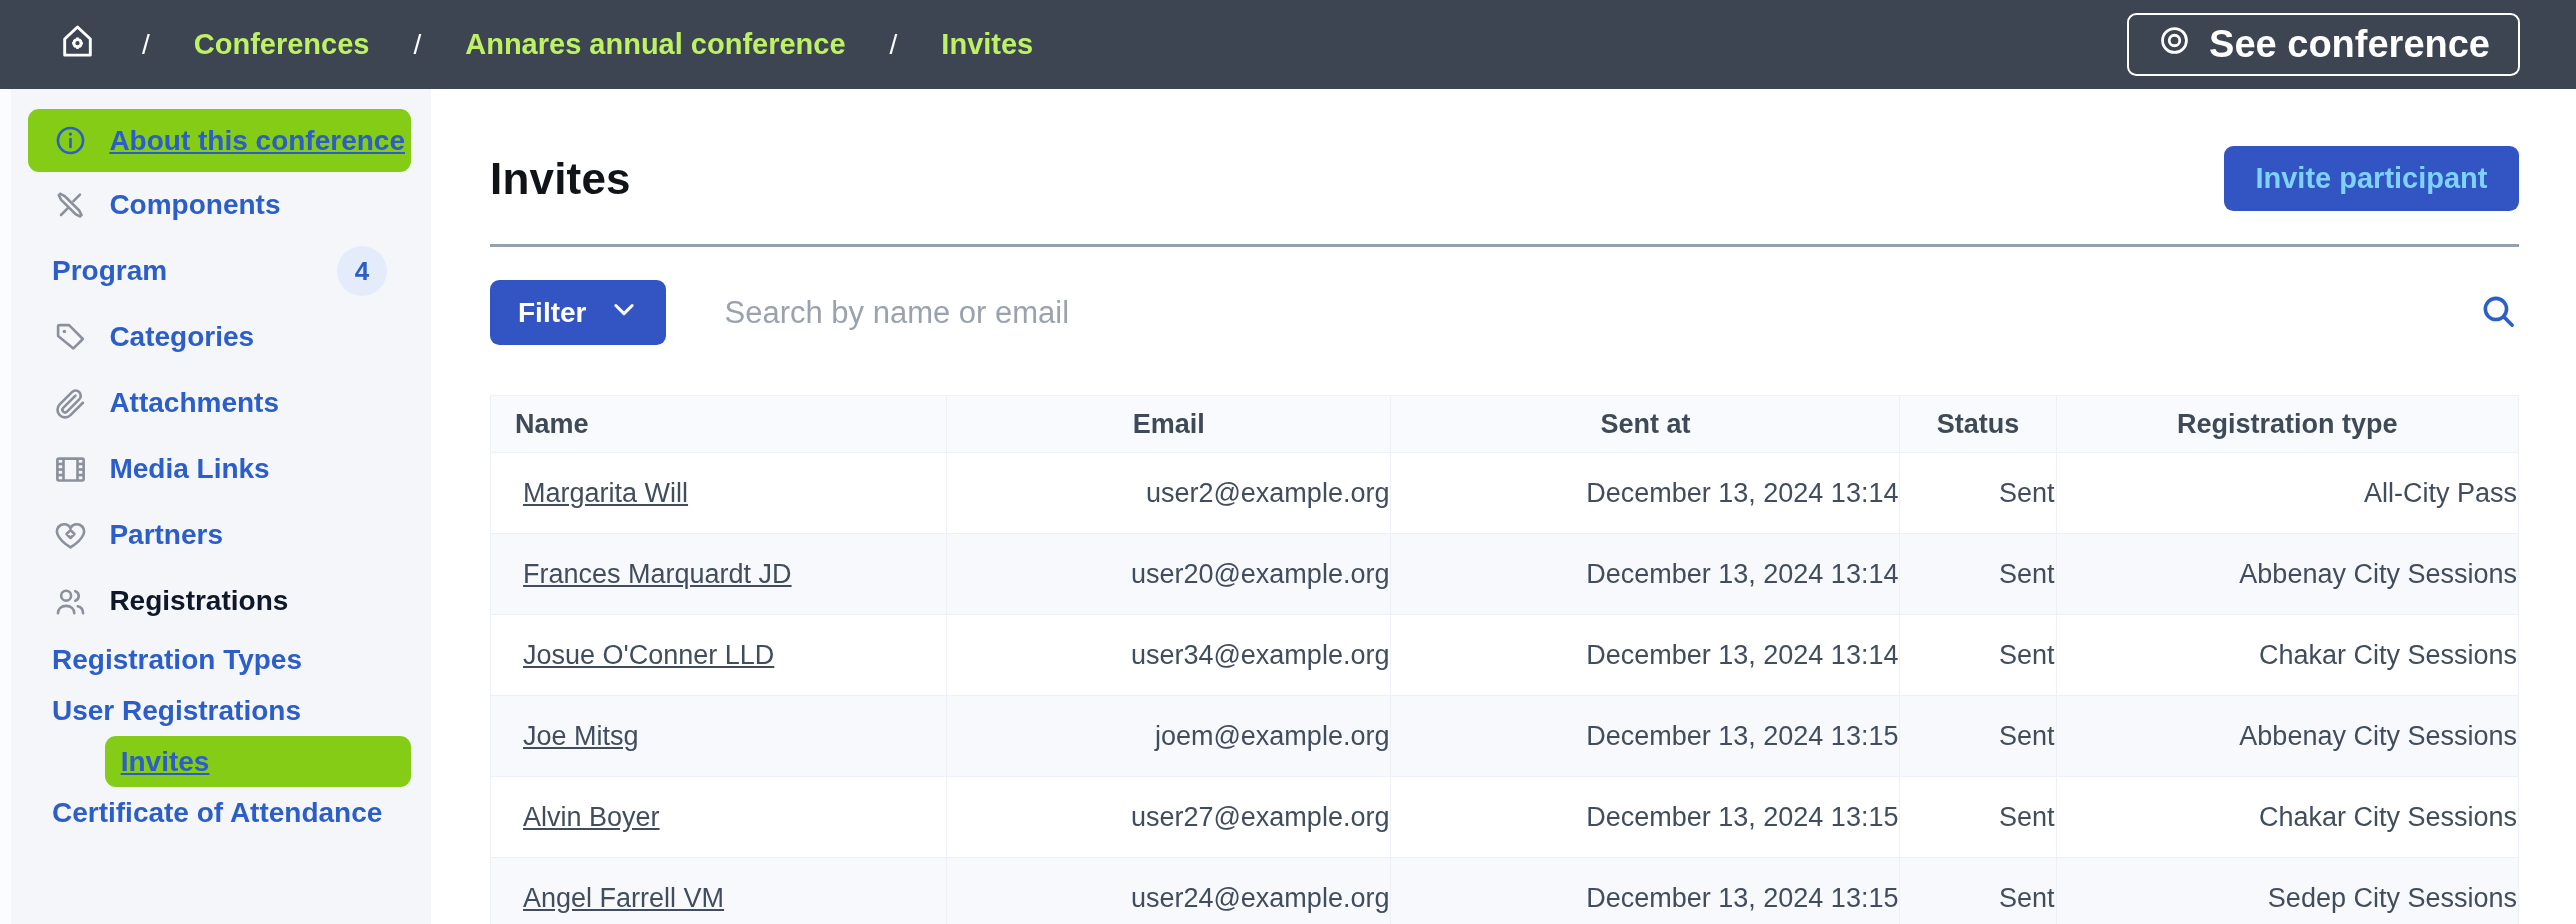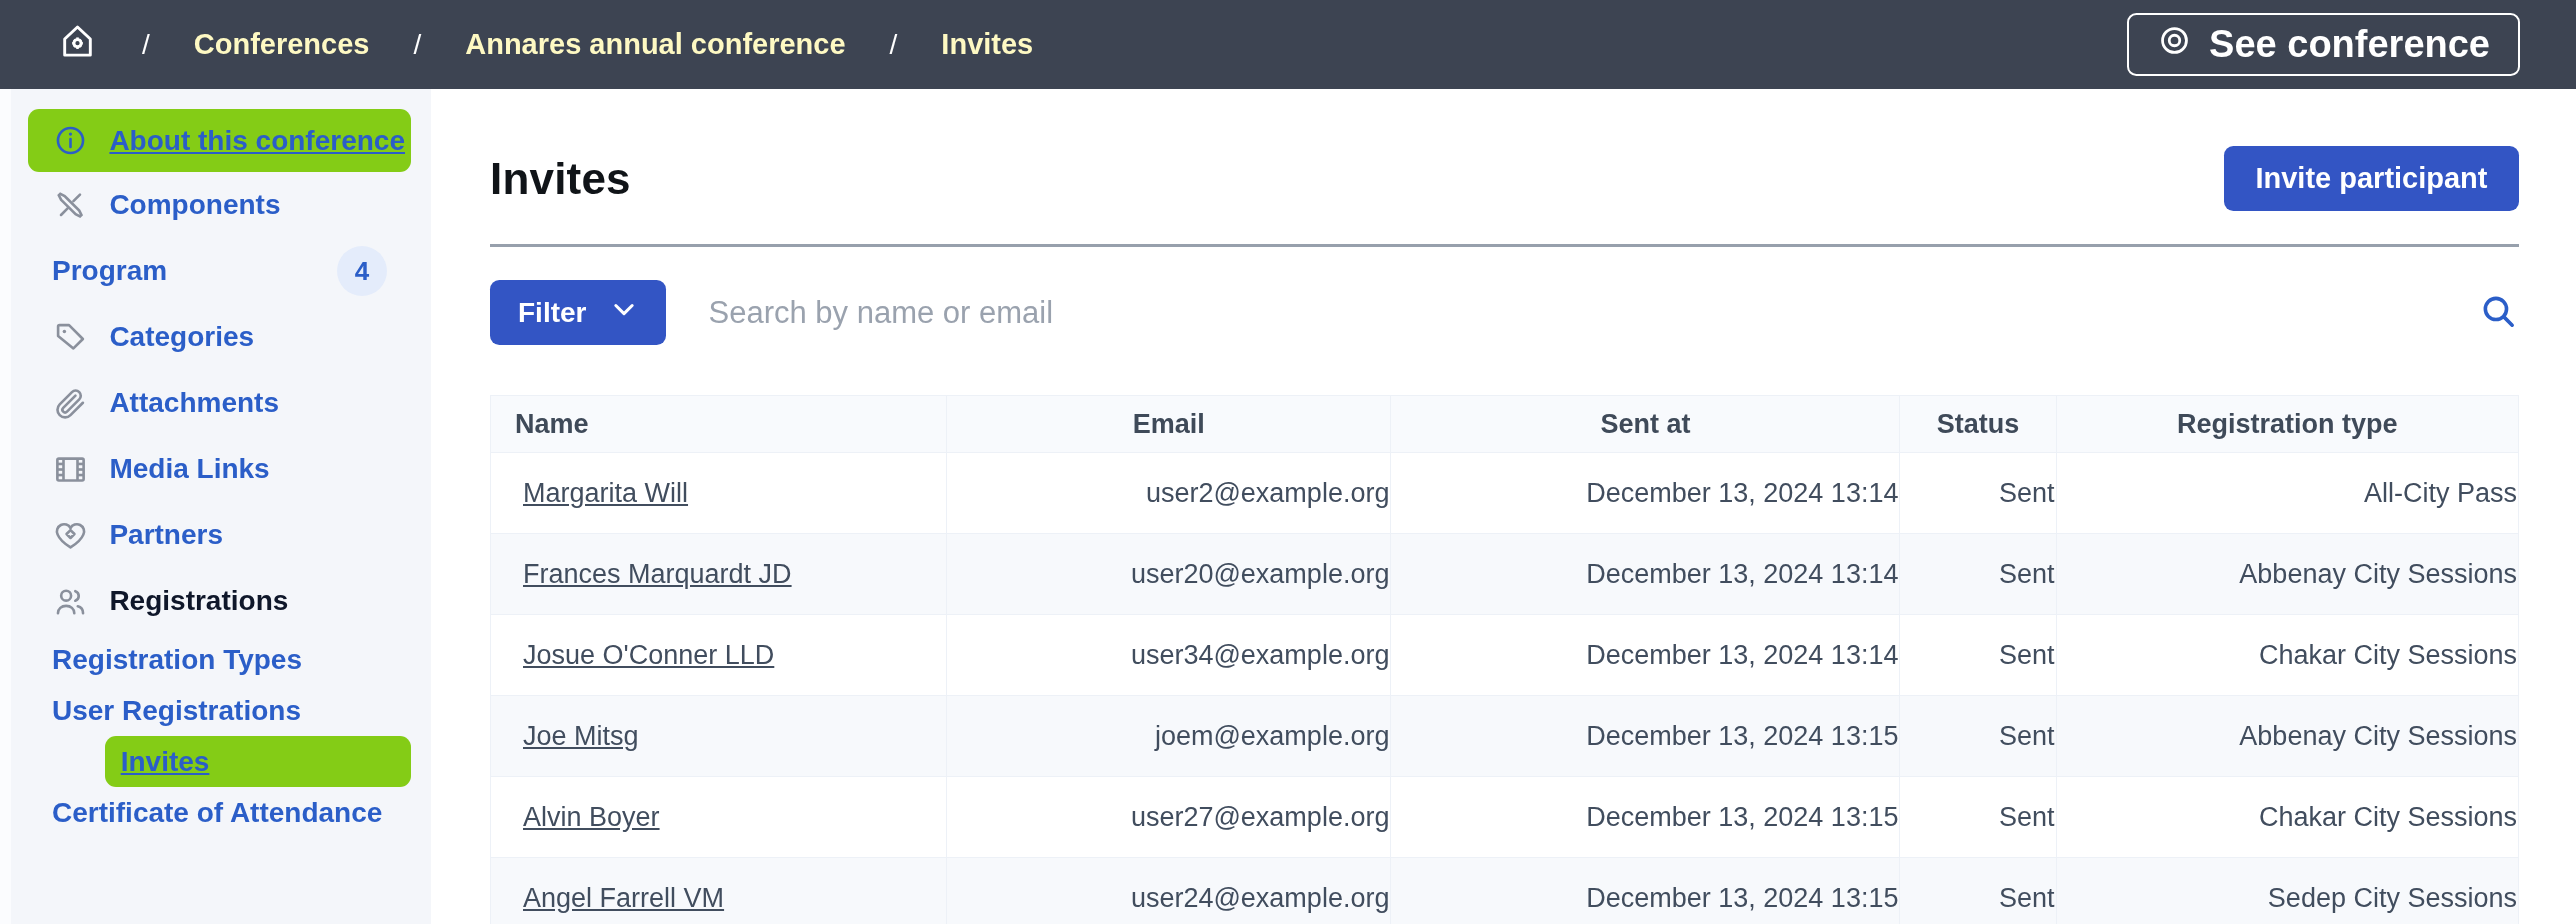--- a/index.html
+++ b/index.html
@@ -4,21 +4,21 @@
 <style>
   html,body{margin:0;padding:0;background:#fff;}
   body{width:2576px;height:924px;overflow:hidden;font-family:"Liberation Sans",sans-serif;
        -webkit-font-smoothing:antialiased;}
   .page{width:2576px;height:924px;display:flex;flex-direction:column;overflow:hidden;}
 
   
   .topbar{height:89px;flex:0 0 89px;background:var(--topbar,#3d4452);display:flex;align-items:center;
           padding:0 56px 0 57px;color:#fff;}
   .crumbs{display:flex;align-items:center;gap:44px;font-size:29px;font-weight:600;}
-  .crumb{color:#fef9c3;cursor:pointer;white-space:nowrap;}
+  .crumb{color:#bef264;cursor:pointer;white-space:nowrap;}
   .crumb-sep{color:#fff;font-weight:400;font-size:28px;}
   .home-link{display:flex;align-items:center;}
   .home-link svg{width:41px;height:41px;}
   .see-btn{margin-left:auto;display:flex;align-items:center;gap:16.7px;border:2.8px solid #fff;
            border-radius:9.3px;background:transparent;color:#fff;font-family:inherit;
            font-size:38px;font-weight:700;height:63px;padding:0 28px;cursor:pointer;}
   .see-btn svg{width:35px;height:35px;}
 
   
   .layout{flex:1;display:flex;min-height:0;}
@@ -37,30 +37,30 @@
   .side-item.sub.selected{margin:0 20.4px 0 105px;padding-left:15.7px;font-weight:700;}
   .side-item.plain{color:#0f172a;cursor:default;}
   .badge{margin-left:auto;margin-right:44px;min-width:50px;height:50px;border-radius:50%;
          background:#e4ecfb;color:var(--link,#2b5ec8);font-size:26px;font-weight:700;
          display:flex;align-items:center;justify-content:center;}
 
   
   .main{flex:1;background:#fff;padding:57px 57px 0 59px;box-sizing:border-box;min-width:0;}
   .title-row{display:flex;align-items:center;justify-content:space-between;}
   .page-title{margin:0;font-size:44px;font-weight:700;color:#101418;letter-spacing:0.2px;}
-  .invite-btn{background:var(--accent,#3355c4);color:#ffffff;border:none;border-radius:9.3px;height:65px;
+  .invite-btn{background:var(--accent,#3355c4);color:#7dd3fc;border:none;border-radius:9.3px;height:65px;
               padding:0 31.5px;font-family:inherit;font-size:29px;font-weight:700;cursor:pointer;}
   .divider{border:none;border-top:3.7px solid #97a0ac;margin:33px 0 0 0;}
 
   .filter-row{margin-top:33px;display:flex;align-items:center;}
   .filter-btn{background:var(--accent,#3355c4);color:#fff;border:none;border-radius:9.3px;height:65px;
               padding:0 28px;display:flex;align-items:center;gap:24px;font-family:inherit;
               font-size:28px;font-weight:700;cursor:pointer;}
   .filter-btn svg{width:28px;height:28px;}
-  .search-input{flex:1;margin:0 28px 0 40px;border:none;outline:none;background:transparent;
+  .search-input{flex:1;margin:0 28px 0 56px;border:none;outline:none;background:transparent;
                 font-family:inherit;font-size:31px;color:#3b82f6;}
   .search-input::placeholder{color:#9aa2ae;}
   .search-btn{background:none;border:none;cursor:pointer;padding:0;display:flex;align-items:center;color:var(--link,#2b5ec8);}
   .search-btn svg{width:41px;height:41px;}
 
   
   .tbl-wrap{margin-top:50px;}
   table{width:100%;border-collapse:collapse;table-layout:fixed;font-size:27px;color:#414d5e;}
   th,td{border:1.9px solid #edf1f7;overflow:hidden;white-space:nowrap;}
   thead th{background:#f8fafd;height:54px;font-weight:700;color:#3f4a59;text-align:center;}

